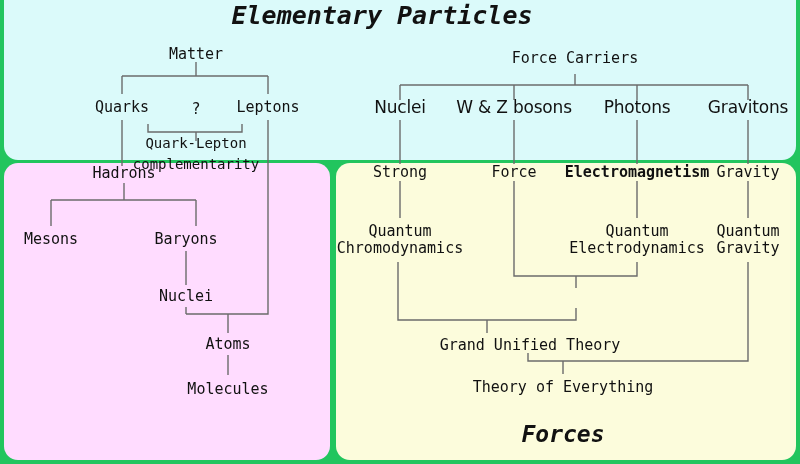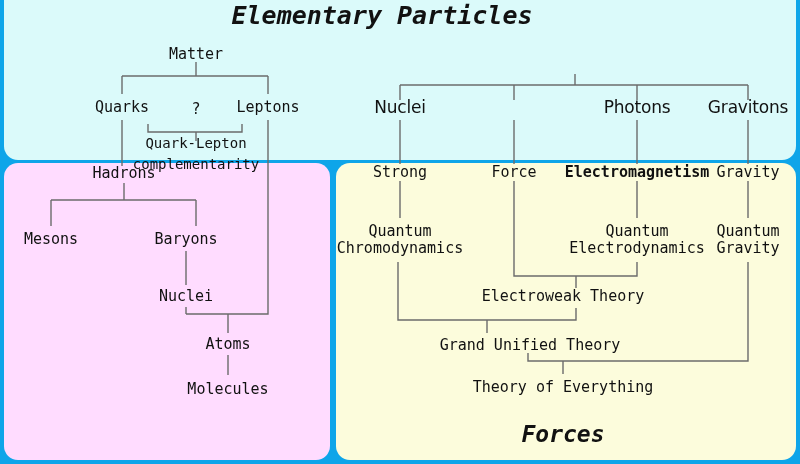--- a/index.html
+++ b/index.html
@@ -4,21 +4,21 @@
 <style>
   html, body {
     margin: 0;
     padding: 0;
     background: #ffffff;
   }
   #root {
     position: relative;
     width: 800px;
     height: 464px;
-    background: #0ea5e9;
+    background: #22c55e;
     overflow: hidden;
     font-family: "DejaVu Sans Mono", "Liberation Mono", monospace;
   }
   .panel {
     position: absolute;
     border-radius: 14px;
   }
   #panel-elementary {
     left: 4px;  top: 0px;  width: 792px; height: 160px;
     background: #dbfafa;
@@ -136,21 +136,23 @@
 
   <div class="panel-title" id="title-elementary" style="left:382px; top:1px;">Elementary Particles</div>
 
   <div class="node" style="left:196px; top:46px;">Matter</div>
   <div class="node" style="left:122px; top:99px;">Quarks</div>
   <div class="node qmark" style="left:196px; top:101px;">?</div>
   <div class="node" style="left:268px; top:99px;">Leptons</div>
   <div class="node" style="left:196px; top:133px; font-size:14px; line-height:21px;">Quark-Lepton
 complementarity</div>
 
+  <div class="node" style="left:575px; top:50px;">Force Carriers</div>
   <div class="node sans" style="left:400px; top:99px;">Nuclei</div>
+  <div class="node sans" style="left:514px; top:99px;">W &amp; Z bosons</div>
   <div class="node sans" style="left:637px; top:99px;">Photons</div>
   <div class="node sans" style="left:748px; top:99px;">Gravitons</div>
 
   <div class="node" style="left:124px; top:165px;">Hadrons</div>
   <div class="node" style="left:51px;  top:231px;">Mesons</div>
   <div class="node" style="left:186px; top:231px;">Baryons</div>
   <div class="node" style="left:186px; top:288px;">Nuclei</div>
   <div class="node" style="left:228px; top:336px;">Atoms</div>
   <div class="node" style="left:228px; top:381px;text-align:center;">Molecules</div>
 
@@ -160,19 +162,18 @@
   <div class="node" style="left:637px; top:164px;font-weight:bold;">Electromagnetism</div>
   <div class="node" style="left:748px; top:164px;">Gravity</div>
 
   <div class="node" style="left:400px; top:223px;">Quantum
 Chromodynamics</div>
   <div class="node" style="left:637px; top:223px;">Quantum
 Electrodynamics</div>
   <div class="node" style="left:748px; top:223px;">Quantum
 Gravity</div>
 
-  <div class="node" style="left:563px; top:288px;">Electroweak Theory</div>
   <div class="node" style="left:563px; top:379px;">Theory of Everything</div>
   <div class="node" style="left:530px; top:337px;">Grand Unified Theory</div>
 
   <div class="panel-title" style="left:563px; top:421px;">Forces</div>
 
 </div>
 
 </body></html>

